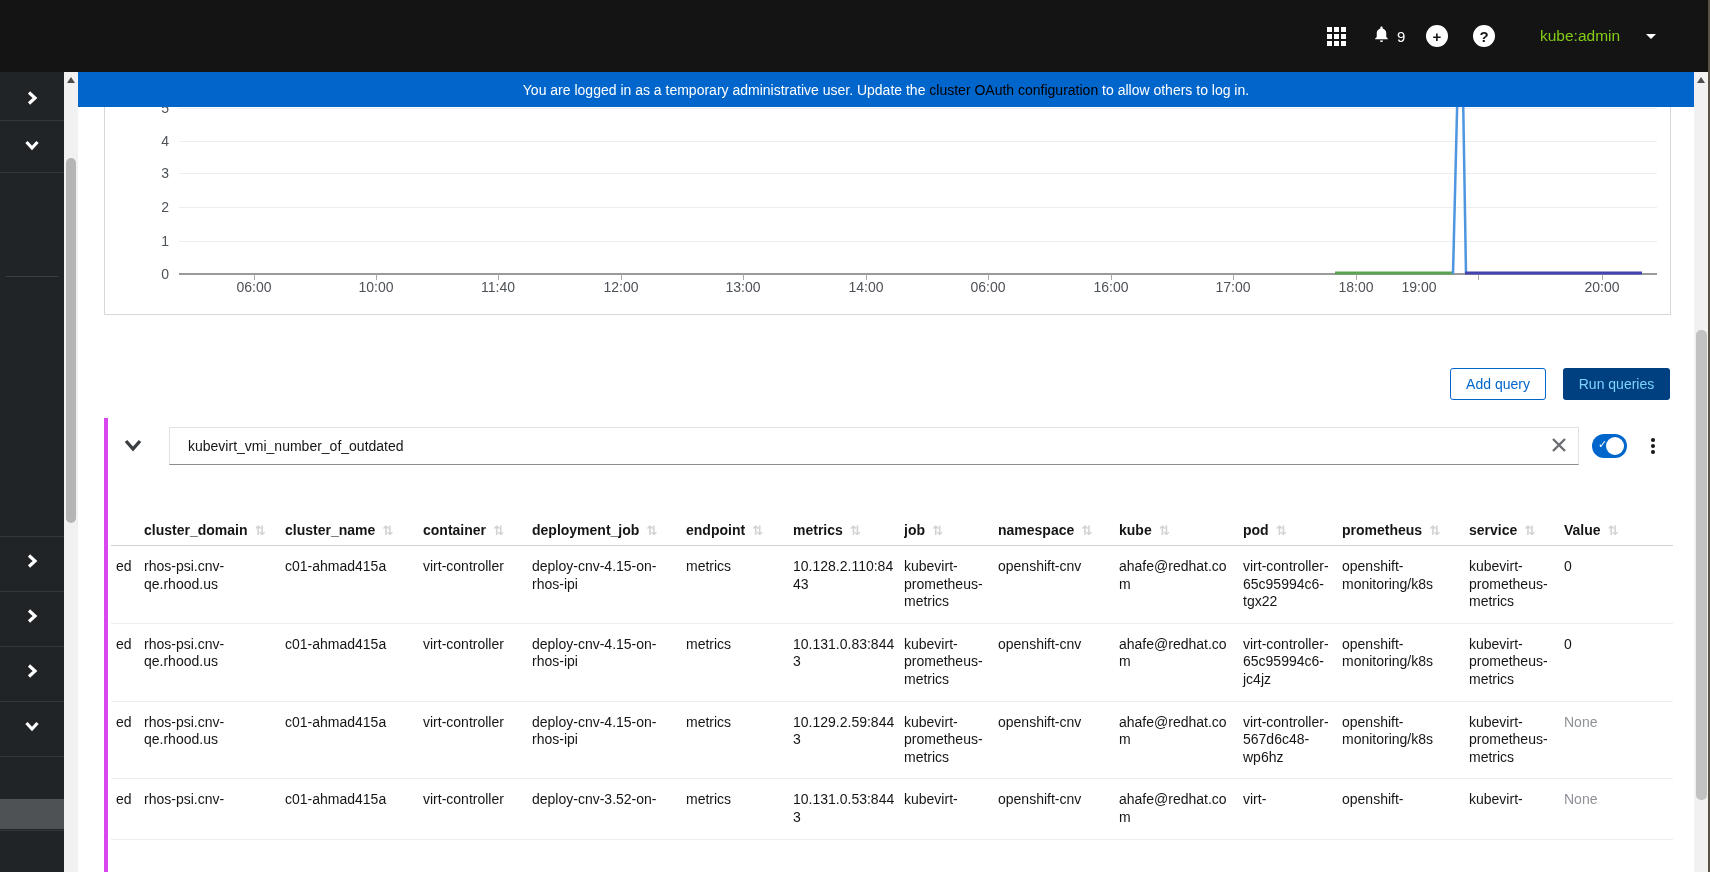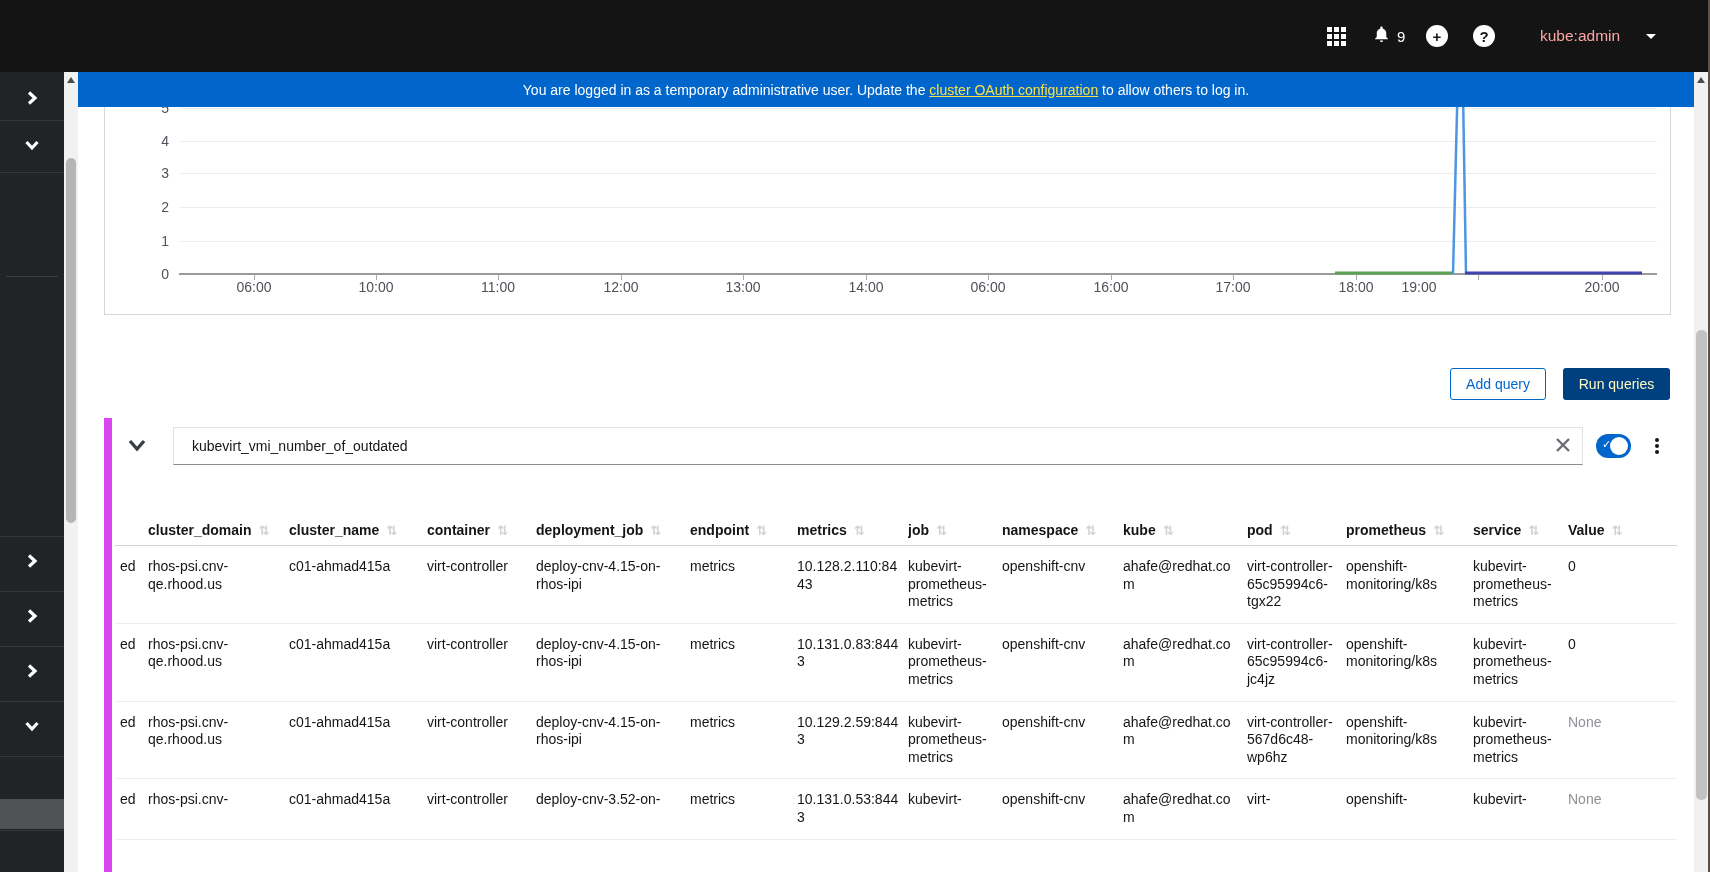--- a/index.html
+++ b/index.html
@@ -10,28 +10,28 @@
   
   #masthead{left:0;top:0;width:1710px;height:72px;background:#141414;z-index:30;}
   #grid-icon{left:1327px;top:27px;width:19px;height:19px;display:grid;
     grid-template-columns:repeat(3,5px);grid-template-rows:repeat(3,5px);gap:2px;}
   #grid-icon i{background:#fff;display:block;}
   #bell-wrap{left:1372px;top:25px;display:flex;align-items:center;gap:6px;color:#fff;font-size:15px;}
   .circle-btn{width:22px;height:22px;border-radius:50%;background:#fff;color:#141414;
     font-weight:bold;font-size:15px;display:flex;align-items:center;justify-content:center;line-height:1;}
   #plus-circle{left:1426px;top:25px;}
   #help-circle{left:1473px;top:25px;}
-  #user-menu{left:1540px;top:27px;color:#fca5a5;font-size:15.5px;display:flex;align-items:center;gap:26px;}
+  #user-menu{left:1540px;top:27px;color:#84cc16;font-size:15.5px;display:flex;align-items:center;gap:26px;}
   .caret-down{width:0;height:0;border-left:5px solid transparent;border-right:5px solid transparent;
     border-top:5px solid #fff;display:inline-block;}
 
   
   #banner{left:78px;top:72px;width:1616px;height:35px;background:#0066cc;z-index:20;
     display:flex;align-items:center;justify-content:center;color:#fff;font-size:14px;}
-  #banner a{color:#fde047;text-decoration:underline;cursor:pointer;margin-top:8px;}
+  #banner a{color:#000000;cursor:pointer;margin-top:8px;}
 
   
   #sidebar{left:0;top:72px;width:64px;height:800px;background:#212427;z-index:10;}
   .side-sep{position:absolute;left:0;width:64px;height:1px;background:#35383b;}
   .side-item{position:absolute;left:0;width:64px;height:50px;display:flex;align-items:center;justify-content:center;cursor:pointer;}
   .side-active{position:absolute;left:0;width:64px;height:30px;background:#4f5255;}
   
   #side-scroll{left:64px;top:72px;width:14px;height:800px;background:#f1f1f1;}
   #side-scroll-up{left:64px;top:74px;width:14px;height:12px;display:flex;align-items:center;justify-content:center;}
   .tri-up{width:0;height:0;border-left:4px solid transparent;border-right:4px solid transparent;border-bottom:6px solid #4d4d4d;}
@@ -42,24 +42,24 @@
   .ylab{position:absolute;width:40px;left:24px;text-align:right;font-size:14px;color:#4d5258;transform:translateY(-50%);}
   .gridline{position:absolute;left:74px;width:1478px;height:1px;background:#ededed;}
   .axisline{position:absolute;left:74px;width:1478px;height:2px;background:#9a9a9a;}
   .xtick{position:absolute;width:1px;height:6px;background:#a8a8a8;top:183px;}
   .xlab{position:absolute;top:188px;font-size:14px;color:#4d5258;transform:translateX(-50%);}
 
   
   #add-query-btn{left:1450px;top:368px;width:96px;height:32px;background:#fff;border:1px solid #0066cc;
     border-radius:3px;color:#0066cc;font-size:14px;display:flex;align-items:center;justify-content:center;cursor:pointer;}
   #run-queries-btn{left:1563px;top:368px;width:107px;height:32px;background:#004080;border:none;
-    border-radius:3px;color:#fef9c3;font-size:14px;display:flex;align-items:center;justify-content:center;cursor:pointer;}
-
-  
-  #query-section{left:104px;top:418px;width:1565px;height:454px;border-left:8px solid #d946ef;}
+    border-radius:3px;color:#7dd3fc;font-size:14px;display:flex;align-items:center;justify-content:center;cursor:pointer;}
+
+  
+  #query-section{left:104px;top:418px;width:1565px;height:454px;border-left:4px solid #d946ef;}
   #query-collapse{position:absolute;left:14px;top:18px;width:24px;height:20px;cursor:pointer;}
   #query-input{position:absolute;left:61px;top:9px;width:1410px;height:38px;box-sizing:border-box;
     background:#fff;border:1px solid #e2e2e2;border-bottom:1px solid #8a8d90;
     font-family:"Liberation Sans",sans-serif;font-size:14px;color:#151515;padding:0 40px 0 18px;}
   #query-clear{position:absolute;left:1442px;top:18px;width:20px;height:20px;cursor:pointer;}
   #query-toggle{position:absolute;left:1484px;top:16px;width:35px;height:24px;background:#0066cc;border-radius:12px;cursor:pointer;}
   #query-toggle .check{position:absolute;left:6px;top:4px;color:#fff;font-size:11px;}
   #query-toggle .knob{position:absolute;right:3px;top:3px;width:18px;height:18px;border-radius:50%;background:#fff;}
   #query-kebab{position:absolute;left:1537px;top:16px;width:16px;height:24px;display:flex;flex-direction:column;
     align-items:center;justify-content:center;gap:2px;cursor:pointer;}
@@ -197,21 +197,21 @@
       <div class="xtick" style="left:761px"></div>
     <div class="xtick" style="left:883px"></div>
       <div class="xtick" style="left:1006px"></div>
     <div class="xtick" style="left:1128px"></div>
       <div class="xtick" style="left:1251px"></div>
     <div class="xtick" style="left:1373px"></div>
       <div class="xtick" style="left:1497px"></div>
 
     <div class="xlab" style="left:149px">06:00</div>
     <div class="xlab" style="left:271px">10:00</div>
-    <div class="xlab" style="left:393px">11:00</div>
+    <div class="xlab" style="left:393px">11:40</div>
     <div class="xlab" style="left:516px">12:00</div>
     <div class="xlab" style="left:638px">13:00</div>
     <div class="xlab" style="left:761px">14:00</div>
     <div class="xlab" style="left:883px">06:00</div>
     <div class="xlab" style="left:1006px">16:00</div>
     <div class="xlab" style="left:1128px">17:00</div>
     <div class="xlab" style="left:1251px">18:00</div>
     <div class="xlab" style="left:1314px">19:00</div>
     <div class="xlab" style="left:1497px">20:00</div>
 

